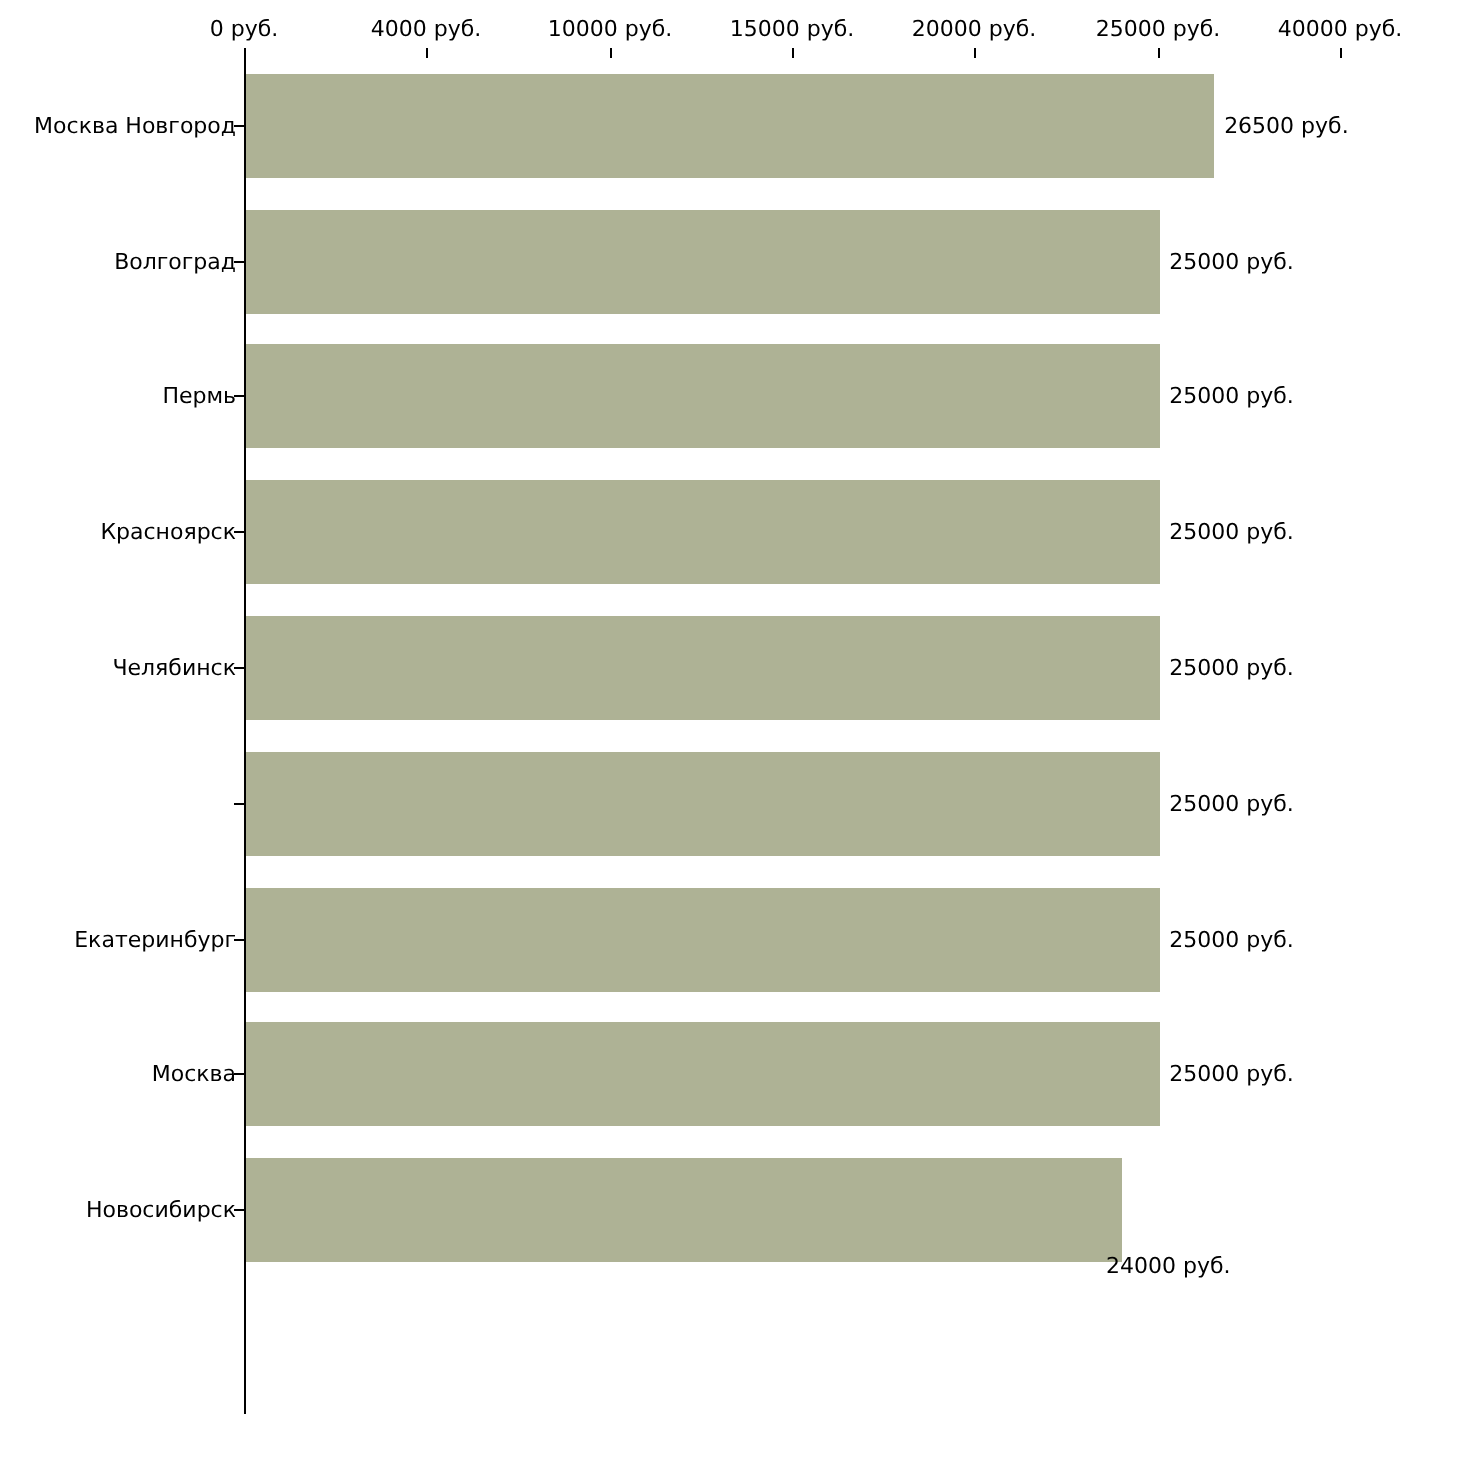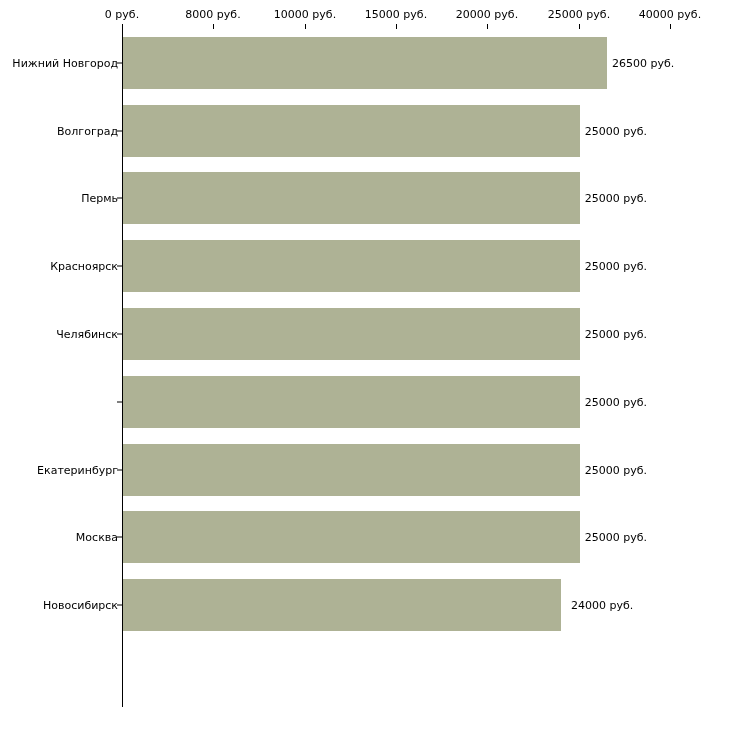--- a/index.html
+++ b/index.html
@@ -101,42 +101,42 @@
     padding-left: 5px;
   }
 </style>
 </head>
 <body>
 
 <div id="chart-root">
 
   <div class="axis-area">
     <div class="tick-label" style="left:122px;">0 руб.</div>
-    <div class="tick-label" style="left:213px;">8000 руб.</div>
+    <div class="tick-label" style="left:213px;">4000 руб.</div>
     <div class="tick-label" style="left:305px;">10000 руб.</div>
     <div class="tick-label" style="left:396px;">15000 руб.</div>
     <div class="tick-label" style="left:487px;">20000 руб.</div>
     <div class="tick-label" style="left:579px;">25000 руб.</div>
     <div class="tick-label" style="left:670px;">40000 руб.</div>
 
     <div class="tick-mark" style="left:122px;"></div>
     <div class="tick-mark" style="left:213px;"></div>
     <div class="tick-mark" style="left:305px;"></div>
     <div class="tick-mark" style="left:396px;"></div>
     <div class="tick-mark" style="left:487px;"></div>
     <div class="tick-mark" style="left:579px;"></div>
     <div class="tick-mark" style="left:670px;"></div>
   </div>
 
   <div class="axis-line"></div>
 
   <div class="bars" id="bars">
       <div class="bar-row" style="top: 0px; height: 67.8px;">
         <div class="bar-tick"></div>
-        <div class="bar-label">Нижний Новгород</div>
+        <div class="bar-label">Москва Новгород</div>
         <div class="bar-rect" style="width: 484.067px; background: rgb(174, 178, 149);"></div>
         <div class="bar-value" style="left: 607.067px;">26500 руб.</div>
       </div>
       <div class="bar-row" style="top: 67.8px; height: 67.8px;">
         <div class="bar-tick"></div>
         <div class="bar-label">Волгоград</div>
         <div class="bar-rect" style="width: 456.667px; background: rgb(174, 178, 149);"></div>
         <div class="bar-value" style="left: 579.667px;">25000 руб.</div>
       </div>
       <div class="bar-row" style="top: 135.6px; height: 67.8px;">
@@ -172,17 +172,17 @@
       <div class="bar-row" style="top: 474.6px; height: 67.8px;">
         <div class="bar-tick"></div>
         <div class="bar-label">Москва</div>
         <div class="bar-rect" style="width: 456.667px; background: rgb(174, 178, 149);"></div>
         <div class="bar-value" style="left: 579.667px;">25000 руб.</div>
       </div>
       <div class="bar-row" style="top: 542.4px; height: 67.8px;">
         <div class="bar-tick"></div>
         <div class="bar-label">Новосибирск</div>
         <div class="bar-rect" style="width: 438.4px; background: rgb(174, 178, 149);"></div>
-        <div class="bar-value" style="left: 566px;">24000 руб.</div>
+        <div class="bar-value" style="left: 548px; margin-top: 28px;">24000 руб.</div>
       </div>
     </div>
 
 </div>
 
 </body></html>

